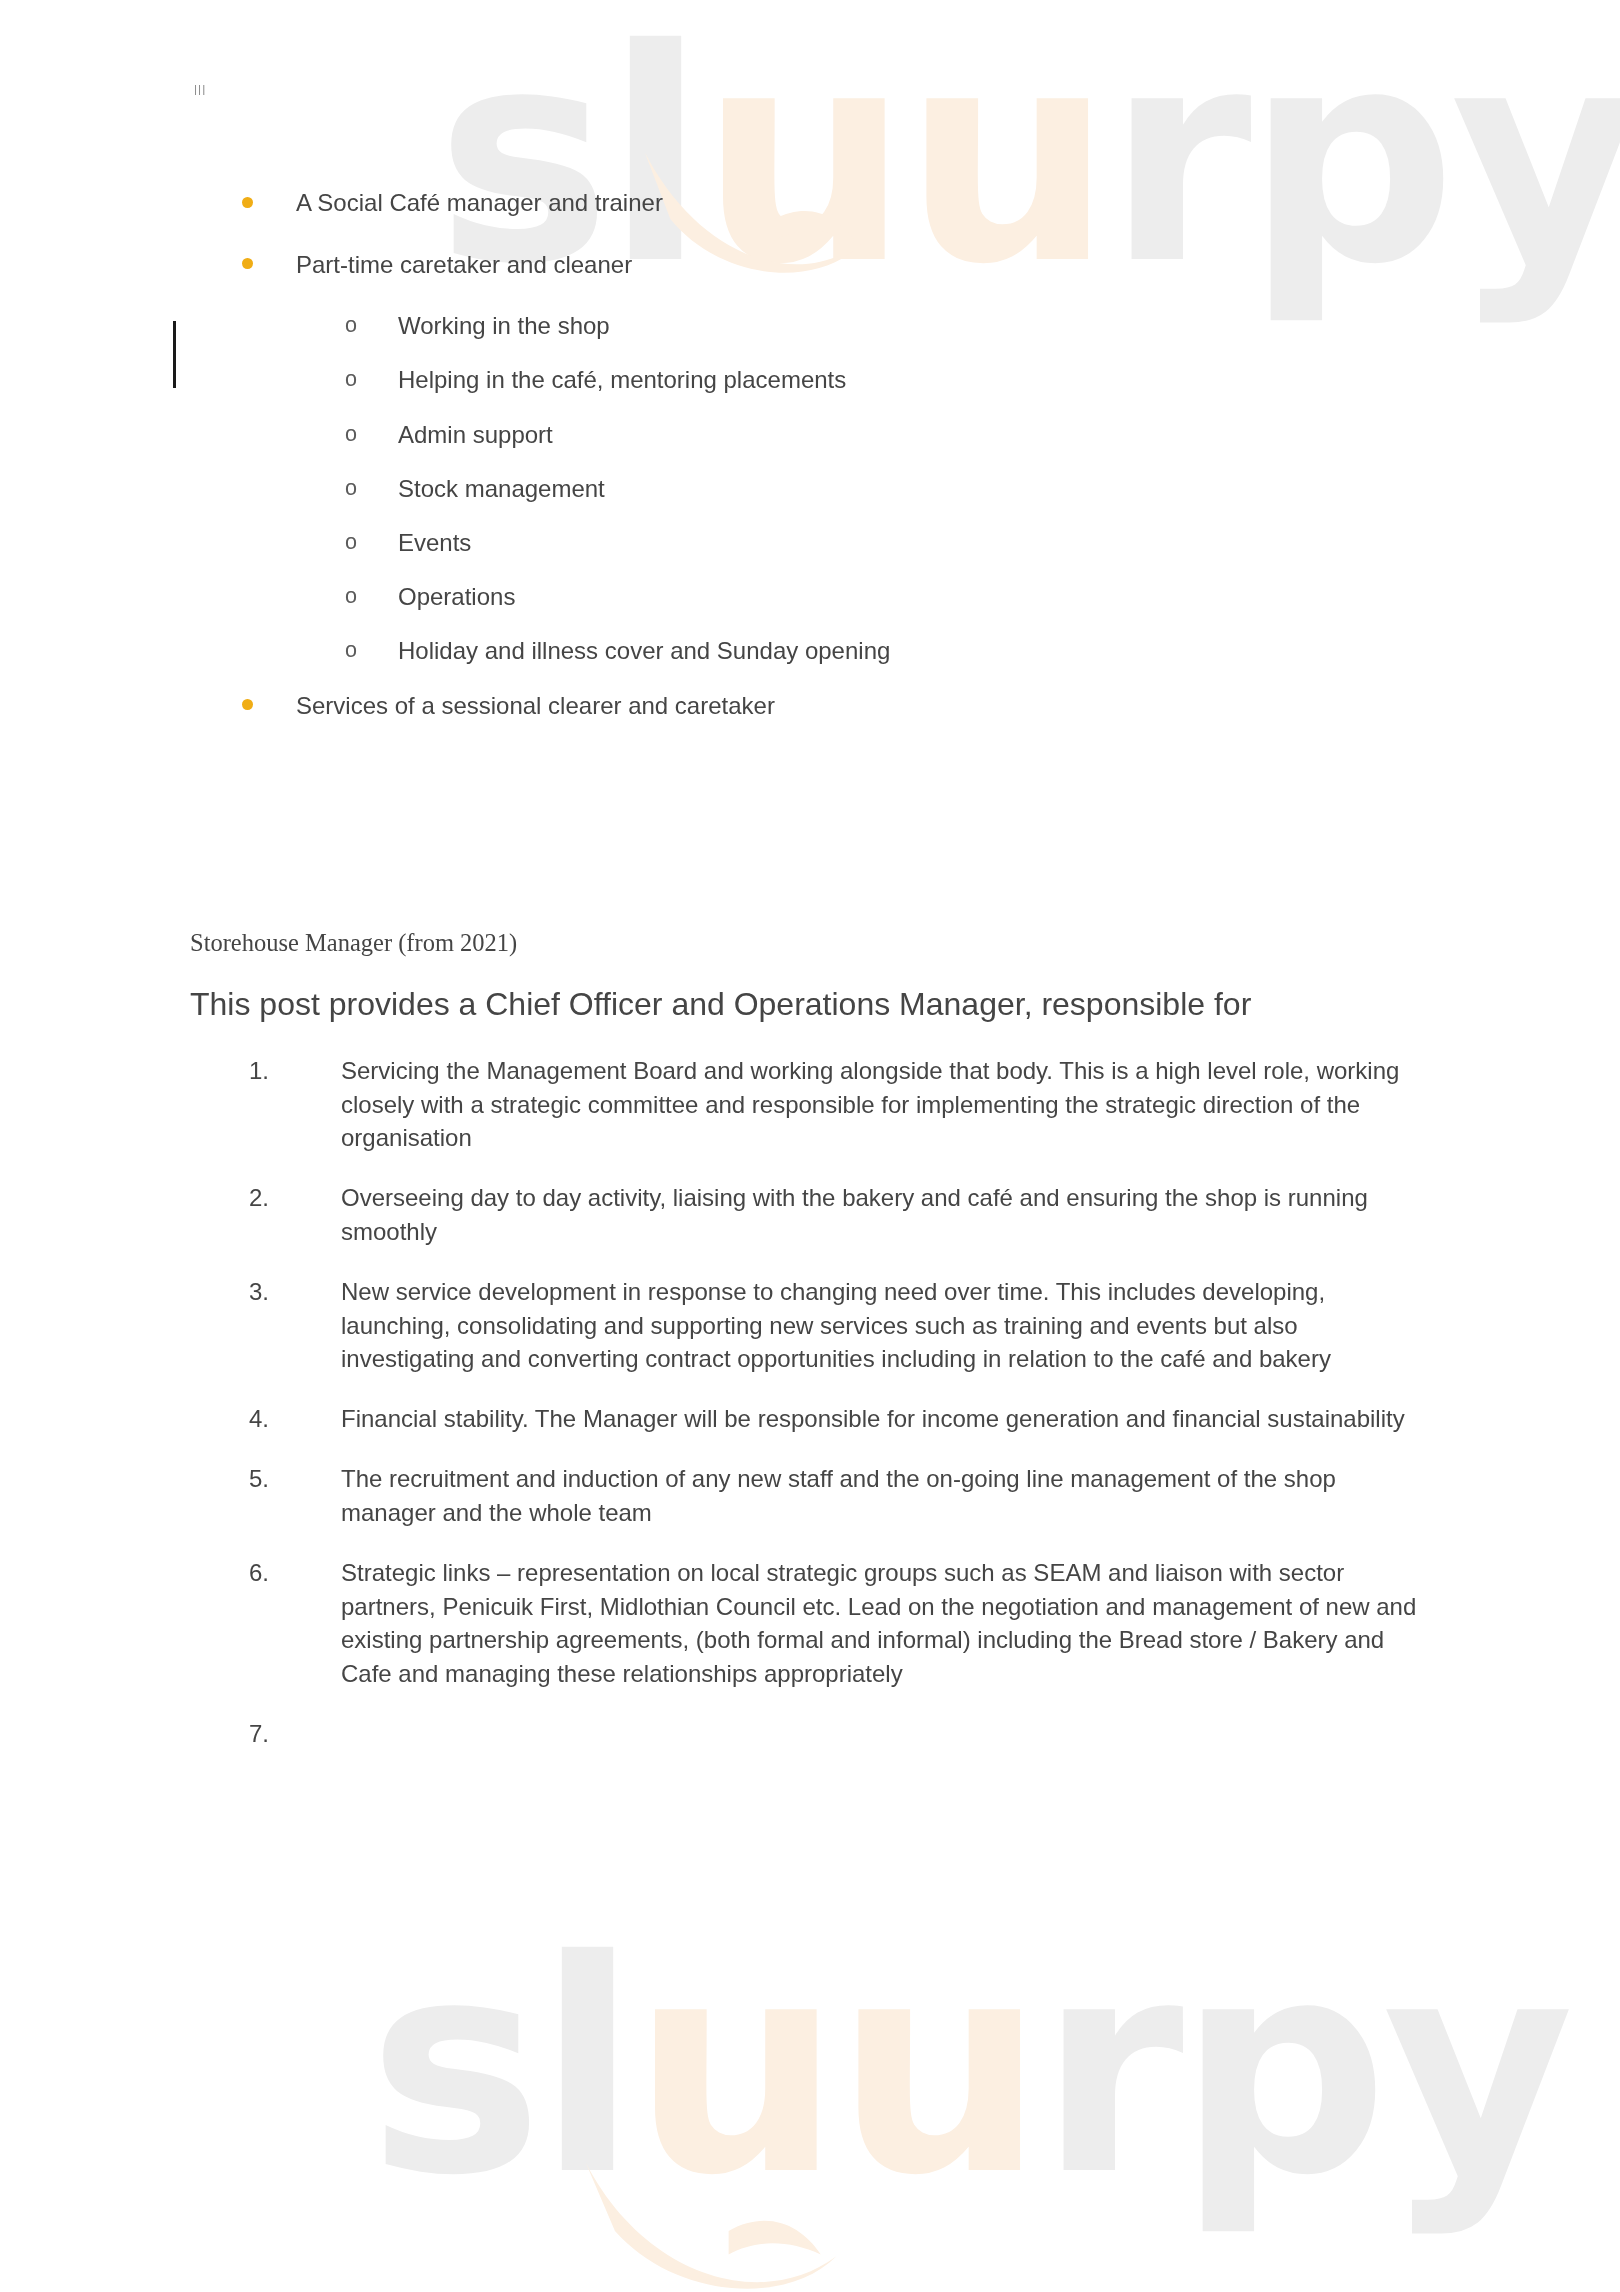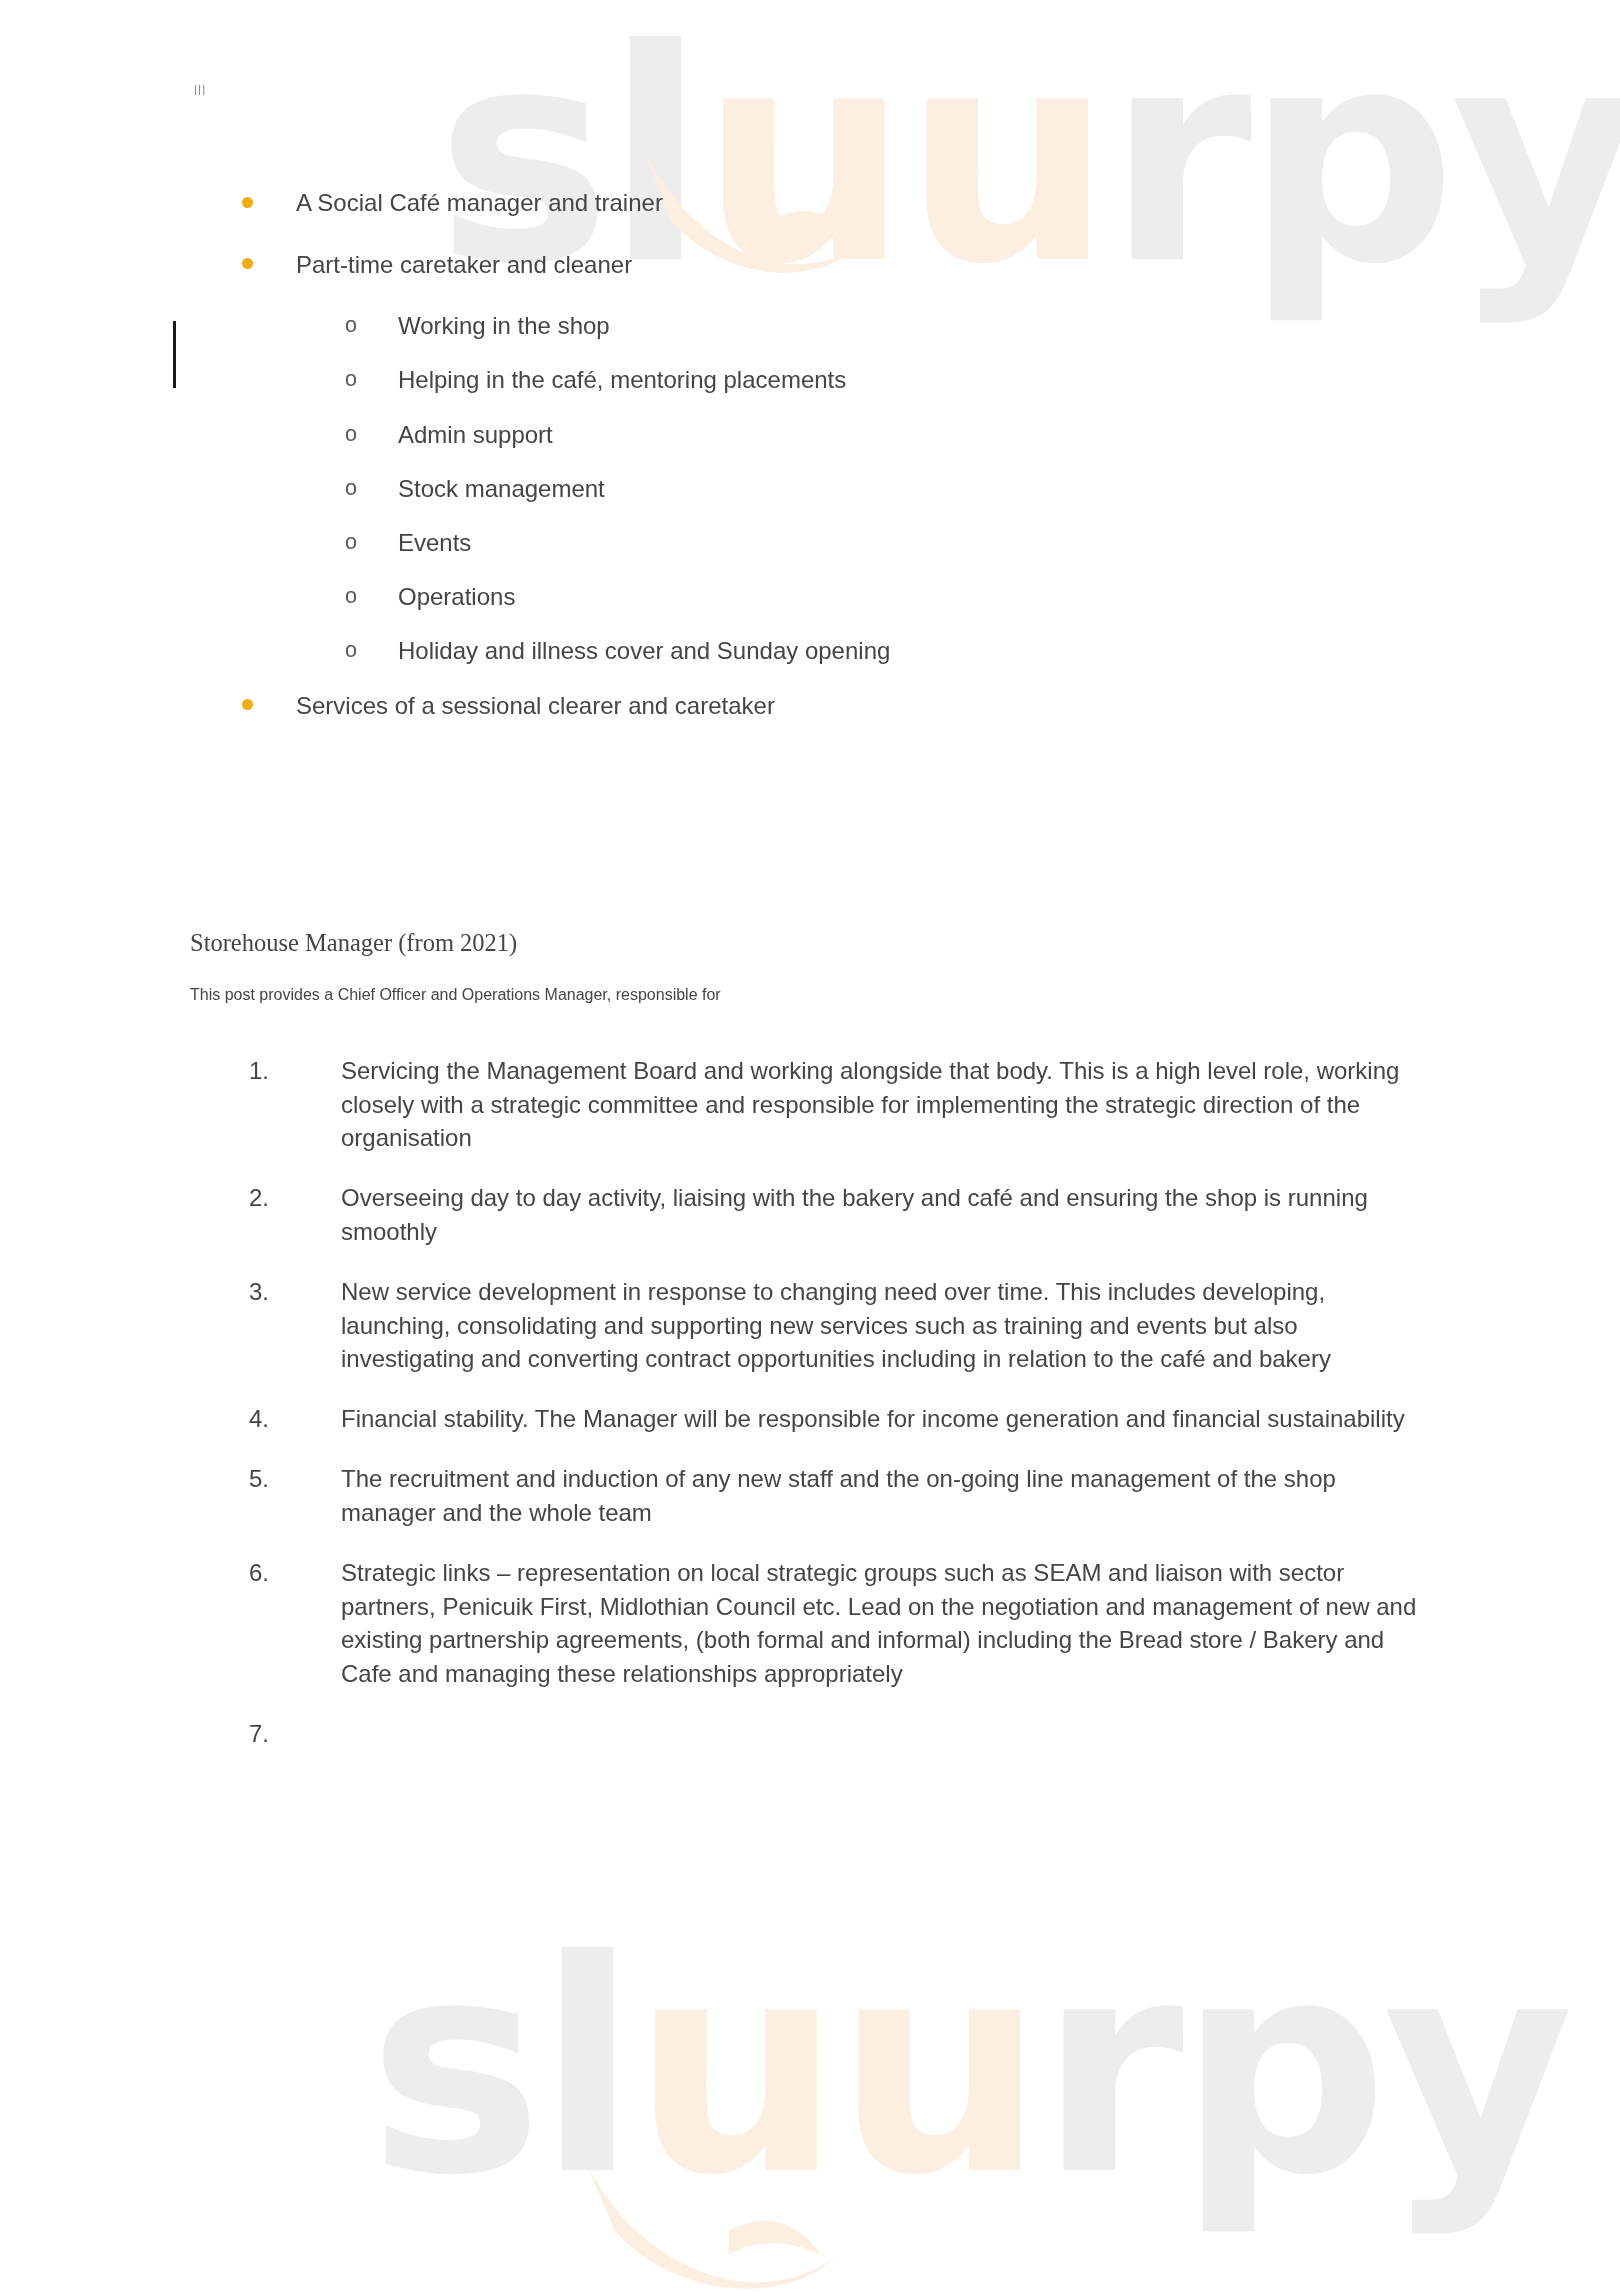--- a/index.html
+++ b/index.html
@@ -140,21 +140,21 @@
     top: 929px;
     font-size: 24.5px;
     color: #454545;
     font-family: Liberation Serif, serif;
   }
 
   .intro-para {
     position: absolute;
     left: 190px;
     top: 986px;
-    font-size: 16px;
+    font-size: 32px;
     color: #454545;
     font-family: "Liberation Sans", sans-serif;
   }
 
   
   .num-list {
     position: absolute;
     left: 0;
     top: 1054px;
     width: 1620px;

